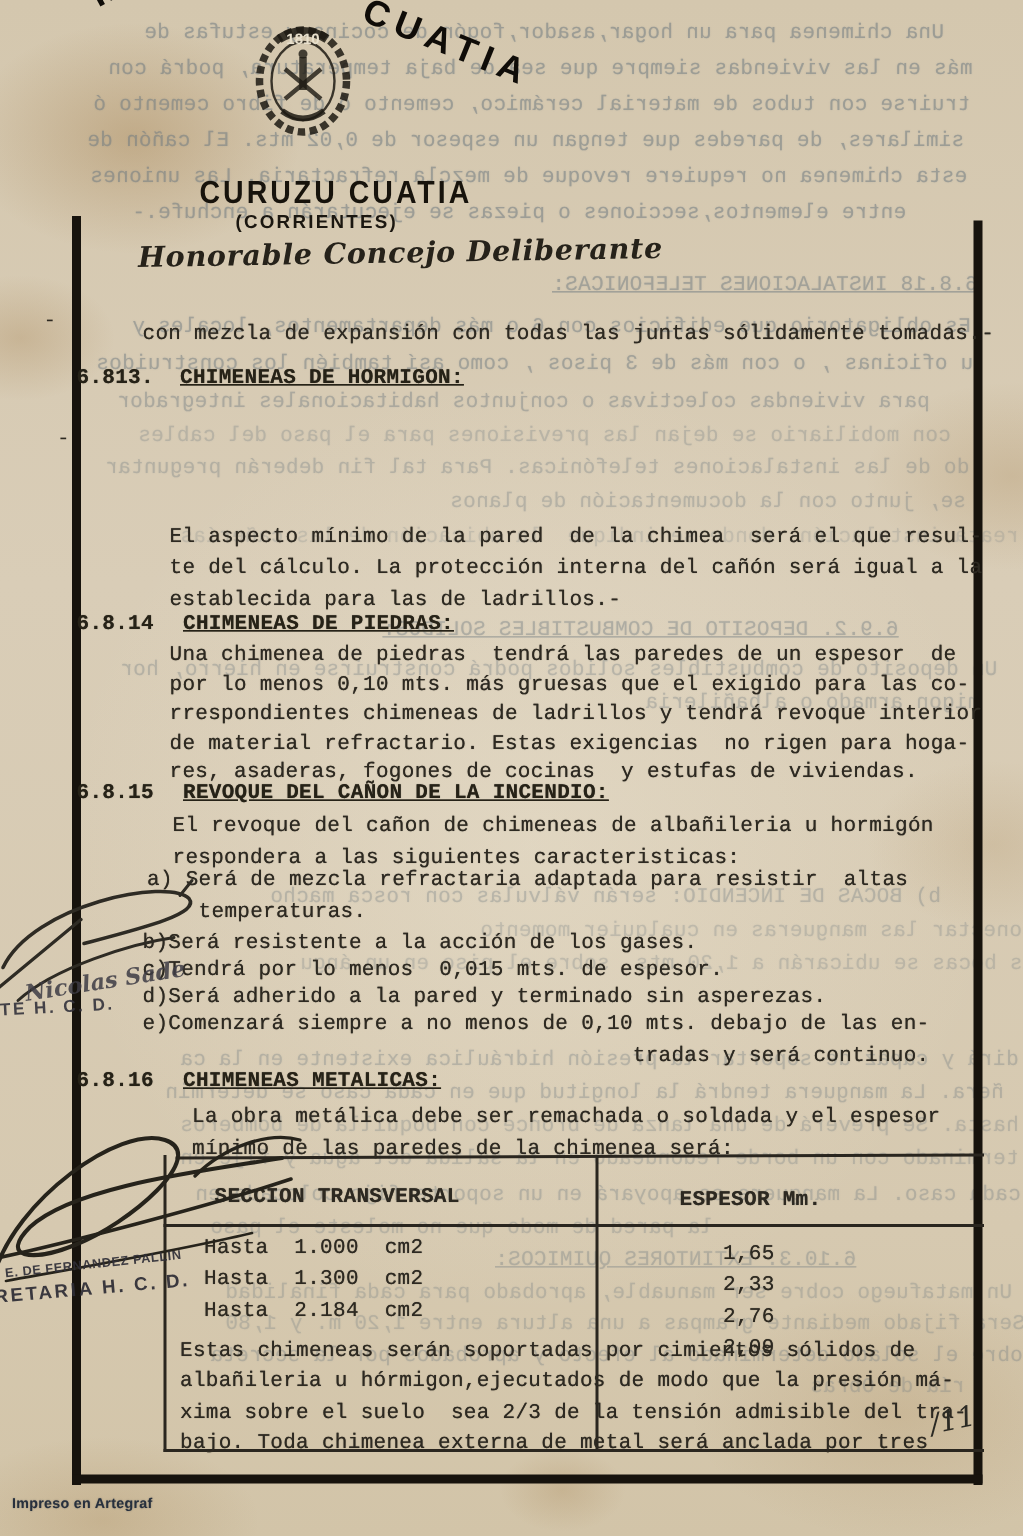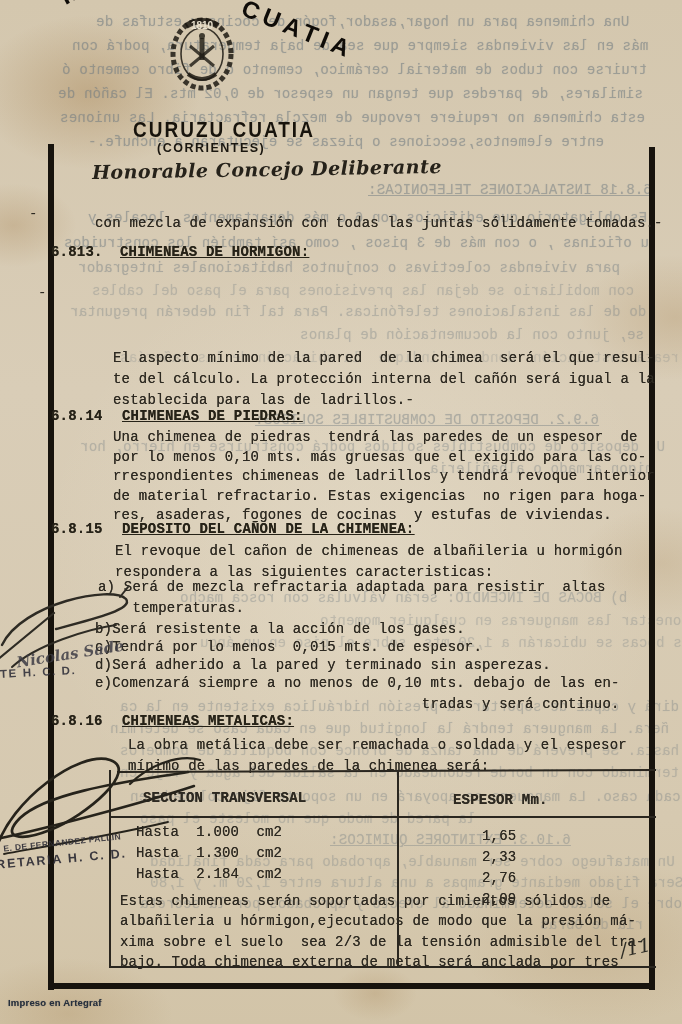--- a/index.html
+++ b/index.html
@@ -171,21 +171,21 @@
 
   <div class="t num s2num">6.8.14</div>
   <div class="t hd s2tit">CHIMENEAS DE PIEDRAS:</div>
   <div class="t s2p1">Una chimenea de piedras  tendrá las paredes de un espesor  de
 por lo menos 0,10 mts. más gruesas que el exigido para las co-
 rrespondientes chimeneas de ladrillos y tendrá revoque interior
 de material refractario. Estas exigencias  no rigen para hoga-
 res, asaderas, fogones de cocinas  y estufas de viviendas.</div>
 
   <div class="t num s3num">6.8.15</div>
-  <div class="t hd s3tit">DEPOSITO DEL CAÑON DE LA CHIMENEA:</div>
+  <div class="t hd s3tit">REVOQUE DEL CAÑON DE LA INCENDIO:</div>
   <div class="t s3p1">El revoque del cañon de chimeneas de albañileria u hormigón
 respondera a las siguientes caracteristicas:</div>
   <div class="t ia">a) Será de mezcla refractaria adaptada para resistir  altas
     temperaturas.</div>
   <div class="t ib">b)Será resistente a la acción de los gases.</div>
   <div class="t ic">c)Tendrá por lo menos  0,015 mts. de espesor.</div>
   <div class="t id">d)Será adherido a la pared y terminado sin asperezas.</div>
   <div class="t ie">e)Comenzará siempre a no menos de 0,10 mts. debajo de las en-
   tradas y será continuo.</div>
 

